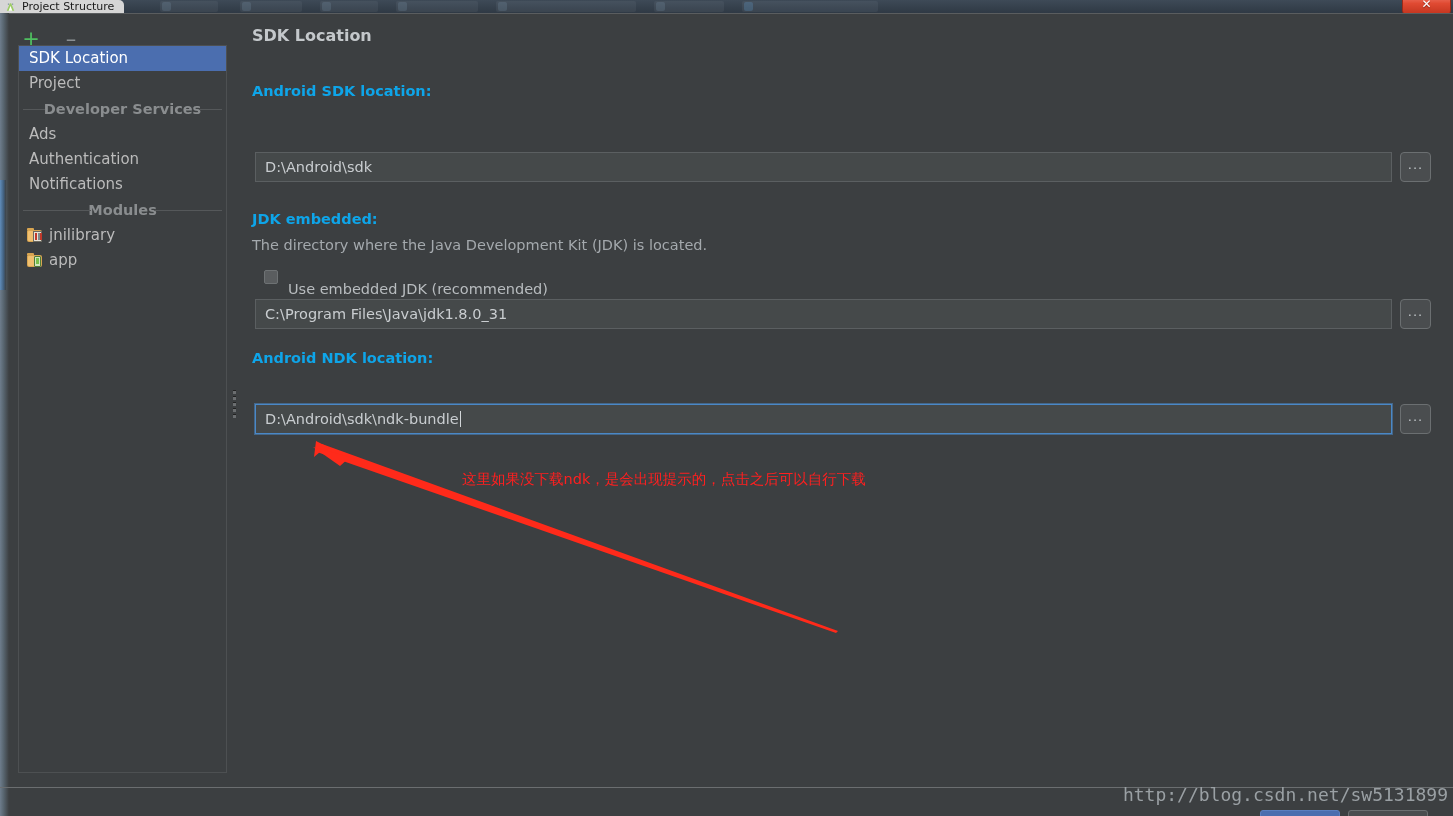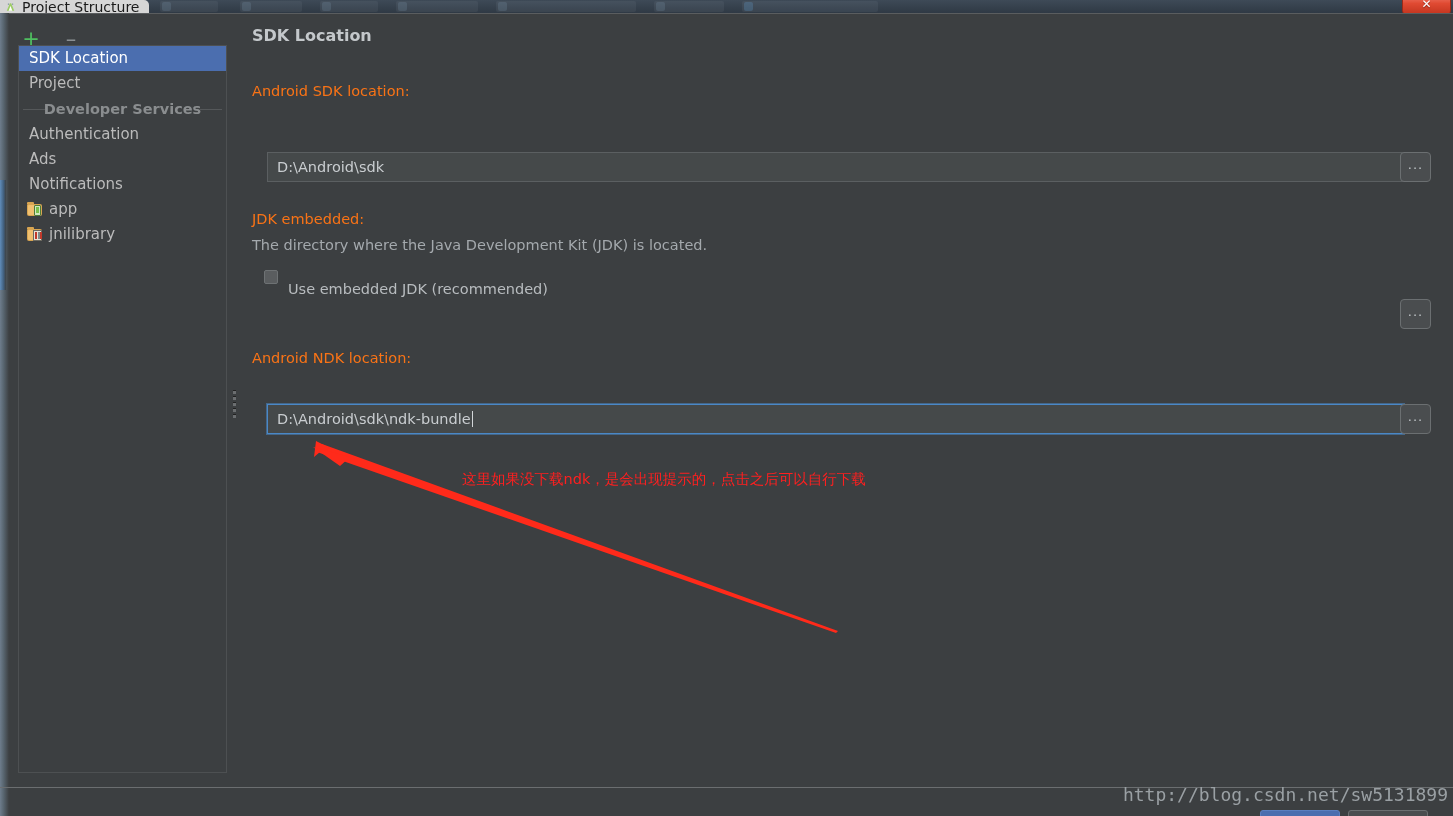--- a/index.html
+++ b/index.html
@@ -26,21 +26,21 @@
     background: linear-gradient(180deg, #3e4a57 0%, #35404c 55%, #2e3843 100%);
   }
   .ide-tab {
     position: absolute;
     left: 0; top: 0;
     height: 14px;
     padding: 0 10px 0 22px;
     background: #d6d6d6;
     border-top-right-radius: 5px;
     color: #1a1a1a;
-    font-size: 14px;
+    font-size: 11px;
     line-height: 14px;
     white-space: nowrap;
   }
   .ide-tab .droid {
     position: absolute;
     left: 5px; top: 2px;
     width: 11px; height: 10px;
   }
   .ghost-tabs {
     position: absolute;
@@ -261,22 +261,22 @@
     position: absolute;
     left: 0; top: 12px;
     font-size: 16px;
     font-weight: bold;
     color: #c4c8cb;
   }
 
   .section-label {
     position: absolute;
     font-size: 14.5px;
-    font-weight: normal;
-    color: #f97316;
+    font-weight: bold;
+    color: #0ea5e9;
     white-space: nowrap;
   }
   .section-desc {
     position: absolute;
     font-size: 14.5px;
     color: #a4a9ad;
     line-height: 22px;
     width: 1160px;
   }
 
@@ -292,21 +292,20 @@
     width: 1137px; height: 30px;
     box-sizing: border-box;
     background: #45494a;
     border: 1px solid #5b5f61;
     color: #c9cdd0;
     font-size: 14.5px;
     padding: 0 9px;
     line-height: 28px;
     white-space: nowrap;
     overflow: hidden;
-    margin-left: 12px;
   }
   .path-input.focused {
     border: 1px solid #4a88c7;
     box-shadow: 0 0 0 1px rgba(74,136,199,.55);
     background: #45494a;
   }
   .caret {
     display: inline-block;
     width: 1px;
     height: 16px;
@@ -445,37 +444,38 @@
 
   <div class="side-toolbar">
     <div class="tb-btn tb-add">+</div>
     <div class="tb-btn tb-rem">–</div>
   </div>
 
   <div class="sidebar" id="sidebar">
       <div class="sb-item selected"><span>SDK Location</span></div>
       <div class="sb-item"><span>Project</span></div>
       <div class="sb-sep">Developer Services</div>
+      <div class="sb-item"><span>Ads</span></div>
       <div class="sb-item"><span>Authentication</span></div>
-      <div class="sb-item"><span>Ads</span></div>
       <div class="sb-item"><span>Notifications</span></div>
-      <div class="sb-item with-icon"><span class="mod-icon">
-          <span class="folder"></span>
-          <span class="badge-phone">
-            <i></i>
-          </span>
-        </span><span>app</span></div>
+      <div class="sb-sep modules">Modules</div>
       <div class="sb-item with-icon"><span class="mod-icon">
           <span class="folder"></span>
           <span class="badge-lib">
             <i></i>
             <i></i>
             <i></i>
           </span>
         </span><span>jnilibrary</span></div>
+      <div class="sb-item with-icon"><span class="mod-icon">
+          <span class="folder"></span>
+          <span class="badge-phone">
+            <i></i>
+          </span>
+        </span><span>app</span></div>
     </div>
 
   <div class="splitter">
     <i style="top:0px"></i>
       <i style="top:6px"></i>
       <i style="top:12px"></i>
       <i style="top:18px"></i>
       <i style="top:24px"></i>
   </div>
 
@@ -488,20 +488,21 @@
       <div class="browse-btn">...</div>
     </div>
 
     <div class="section-label" style="top:197px;">JDK embedded:</div>
     <div class="section-desc" style="top:220px;">The directory where the Java Development Kit (JDK) is located.</div>
     <div class="checkbox-row" style="top:253px;">
       <div class="cb-box"></div>
       <div class="cb-label">Use embedded JDK (recommended)</div>
     </div>
     <div class="path-row" style="top:285px;">
+      <div class="path-input" placeholder="">C:\Program Files\Java\jdk1.8.0_31</div>
       <div class="browse-btn">...</div>
     </div>
 
     <div class="section-label" style="top:336px;">Android NDK location:</div>
     <div class="path-row" style="top:390px;">
       <div class="path-input focused" id="ndk-input" placeholder=""><span>D:\Android\sdk\ndk-bundle</span><span class="caret"></span></div>
       <div class="browse-btn">...</div>
     </div>
   </div>
 

